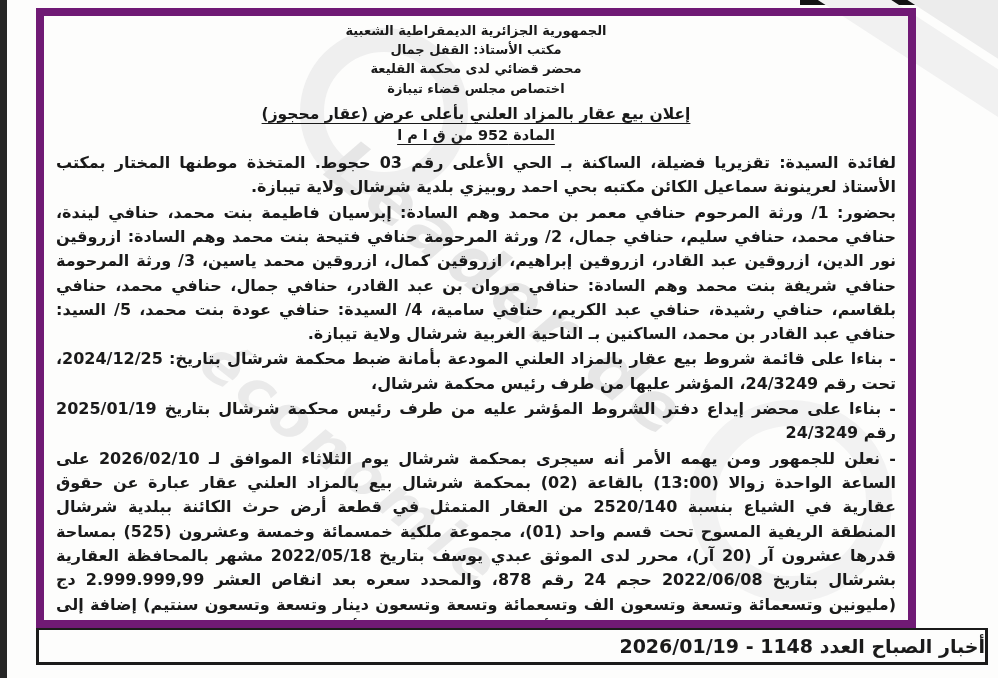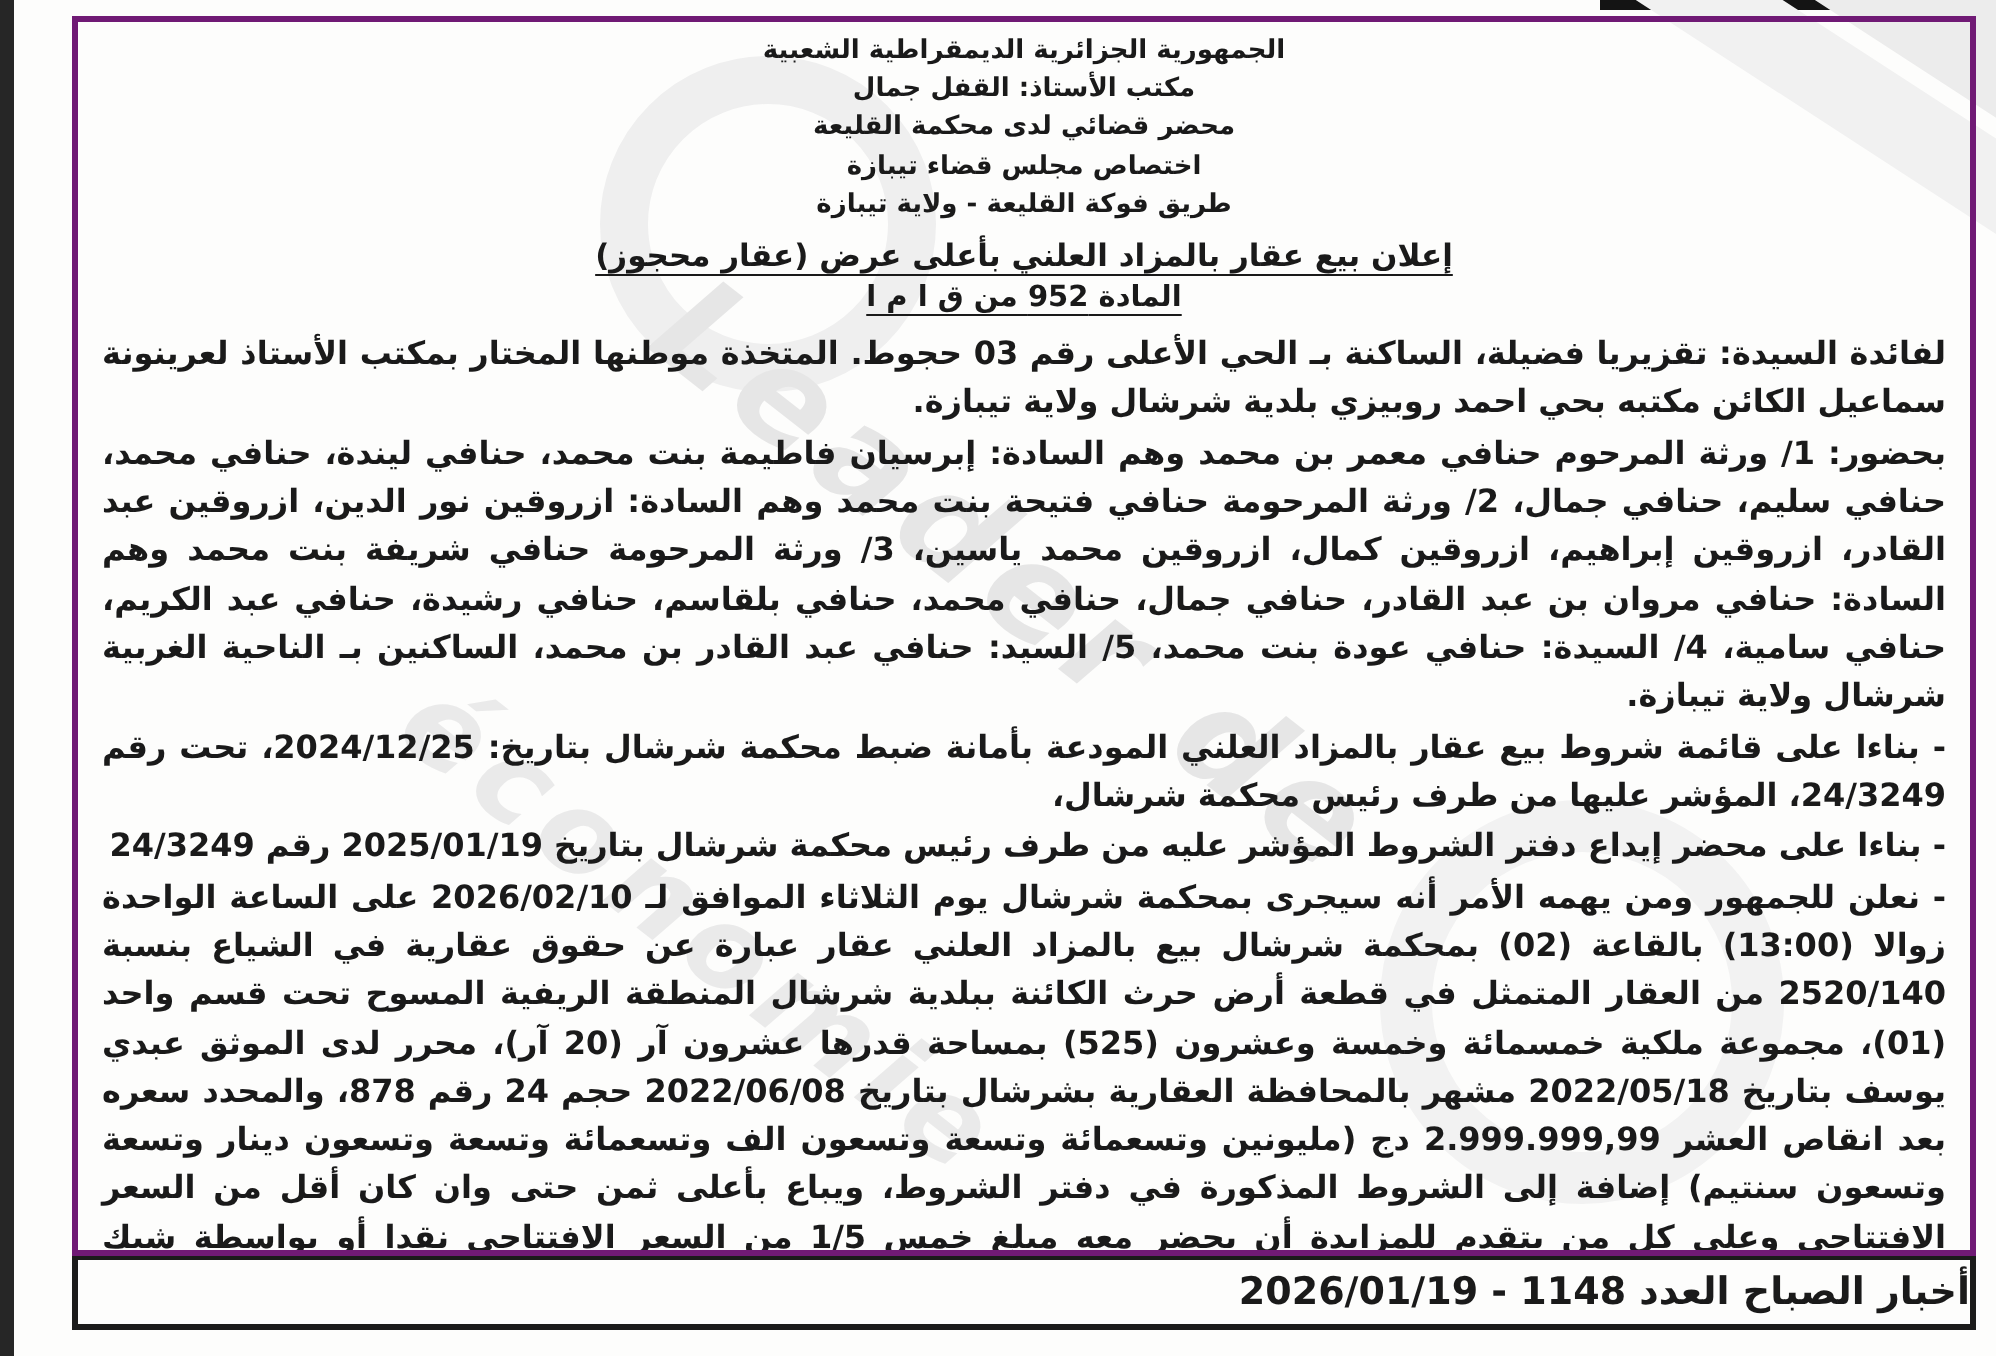--- a/index.html
+++ b/index.html
@@ -16,22 +16,22 @@
   .watermark{position:absolute;inset:0;z-index:0;pointer-events:none;overflow:hidden;}
   .wm-band{position:absolute;left:700px;top:-70px;width:520px;height:95px;background:#ececec;transform:rotate(33deg);border-radius:18px;}
   .wm-band2{position:absolute;left:640px;top:-10px;width:460px;height:40px;background:#f1f1f1;transform:rotate(33deg);border-radius:14px;}
   .wm-ring{position:absolute;left:300px;top:28px;width:120px;height:120px;border:24px solid #efefef;border-radius:50%;}
   .wm-ring2{position:absolute;left:690px;top:400px;width:150px;height:150px;border:26px solid #f2f2f2;border-radius:50%;}
   .wm-text{position:absolute;color:#e6e6e6;font-style:italic;font-weight:bold;white-space:nowrap;transform:rotate(38deg);letter-spacing:6px;}
   .wm-t1{left:290px;top:250px;font-size:68px;}
   .wm-t2{left:170px;top:430px;font-size:58px;color:#eaeaea;}
   
   .doc-frame{
-    position:absolute;left:36px;top:8px;width:952px;height:620px;
-    border:3px solid #701a75;box-sizing:border-box;
+    position:absolute;left:36px;top:8px;width:880px;height:620px;
+    border:8px solid #701a75;box-sizing:border-box;
     padding:5px 12px 0 12px;z-index:1;overflow:hidden;
   }
   .office-header{font-weight:bold;text-align:center;font-size:13px;line-height:1.48;}
   .notice-title{margin-top:7px;text-align:center;font-weight:bold;}
   .title-l1{font-size:15.5px;text-decoration:underline;text-underline-offset:4px;}
   .title-l2{font-size:14.5px;margin-top:4px;text-decoration:underline;text-underline-offset:4px;}
   .body-text{margin-top:8px;font-size:16px;font-weight:bold;line-height:1.52;text-align:justify;}
   .body-text p{margin:0 0 1px 0;}
   .signature{font-weight:bold;font-size:12.5px;text-align:left;margin-top:2px;}
   
@@ -57,21 +57,20 @@
   <div class="wm-text wm-t2">économie</div>
 </div>
 
 <div class="doc-frame">
 
   <div class="office-header">
     <div>الجمهورية الجزائرية الديمقراطية الشعبية</div>
     <div>مكتب الأستاذ: القفل جمال</div>
     <div>محضر قضائي لدى محكمة القليعة</div>
     <div>اختصاص مجلس قضاء تيبازة</div>
-    <div>طريق فوكة القليعة - ولاية تيبازة</div>
   </div>
 
   <div class="notice-title">
     <div class="title-l1">إعلان بيع عقار بالمزاد العلني بأعلى عرض (عقار محجوز)</div>
     <div class="title-l2">المادة 952 من ق ا م ا</div>
   </div>
 
   <div class="body-text">
     <p>لفائدة السيدة: تقزيريا فضيلة، الساكنة بـ الحي الأعلى رقم 03 حجوط. المتخذة موطنها المختار بمكتب الأستاذ لعرينونة سماعيل الكائن مكتبه بحي احمد روبيزي بلدية شرشال ولاية تيبازة.</p>
     <p>بحضور: 1/ ورثة المرحوم حنافي معمر بن محمد وهم السادة: إبرسيان فاطيمة بنت محمد، حنافي ليندة، حنافي محمد، حنافي سليم، حنافي جمال، 2/ ورثة المرحومة حنافي فتيحة بنت محمد وهم السادة: ازروقين نور الدين، ازروقين عبد القادر، ازروقين إبراهيم، ازروقين كمال، ازروقين محمد ياسين، 3/ ورثة المرحومة حنافي شريفة بنت محمد وهم السادة: حنافي مروان بن عبد القادر، حنافي جمال، حنافي محمد، حنافي بلقاسم، حنافي رشيدة، حنافي عبد الكريم، حنافي سامية، 4/ السيدة: حنافي عودة بنت محمد، 5/ السيد: حنافي عبد القادر بن محمد، الساكنين بـ الناحية الغربية شرشال ولاية تيبازة.</p>

